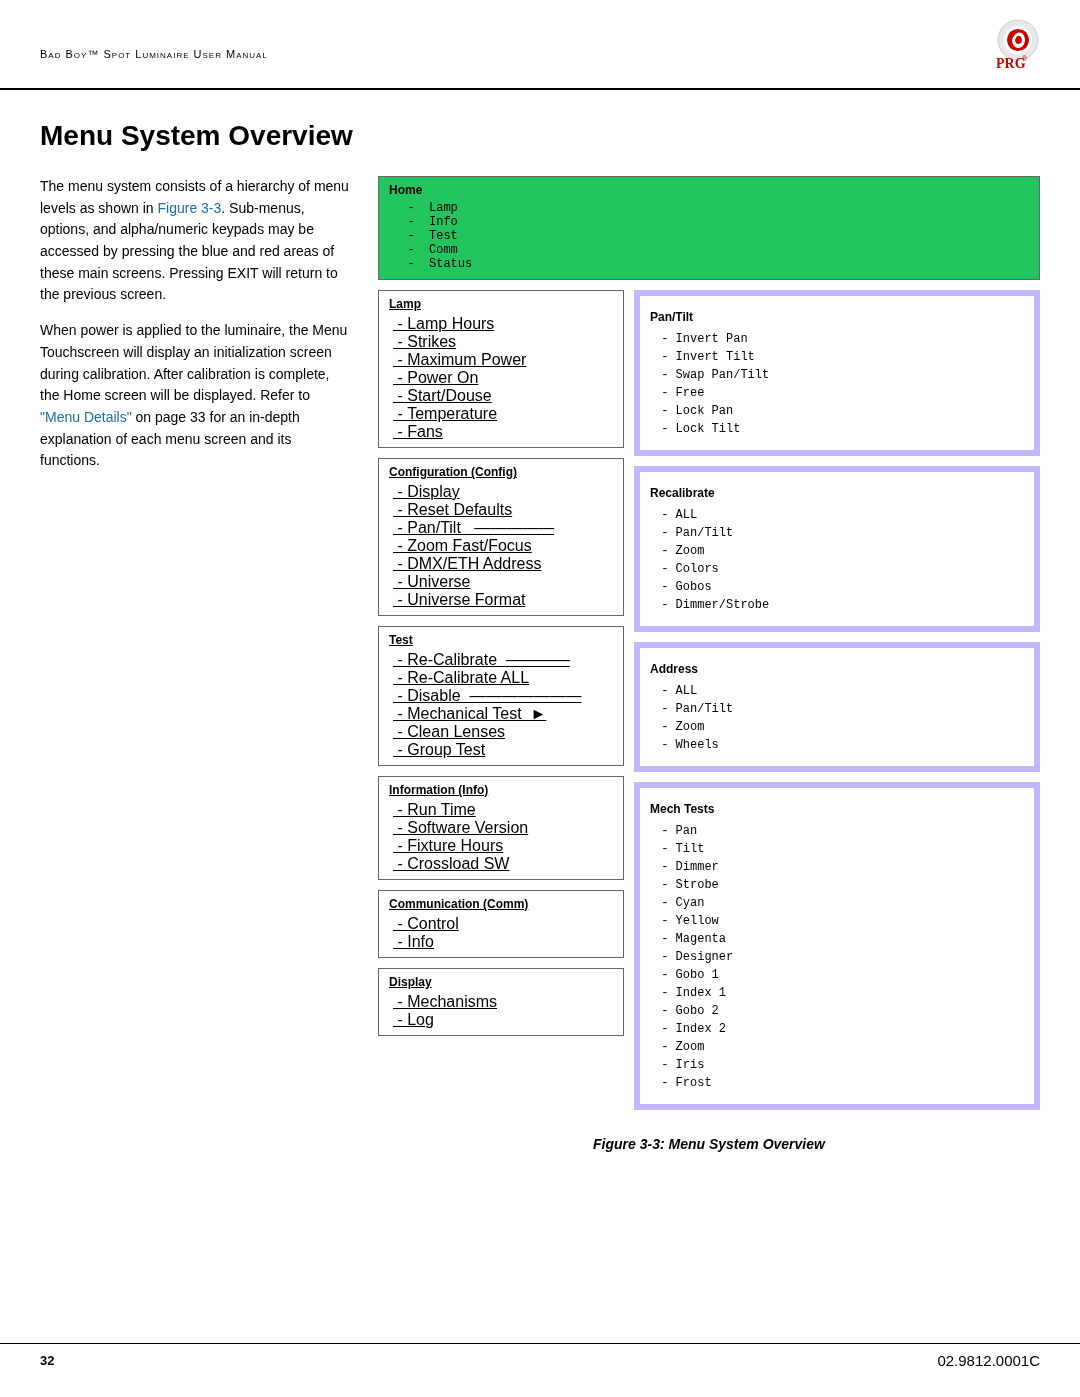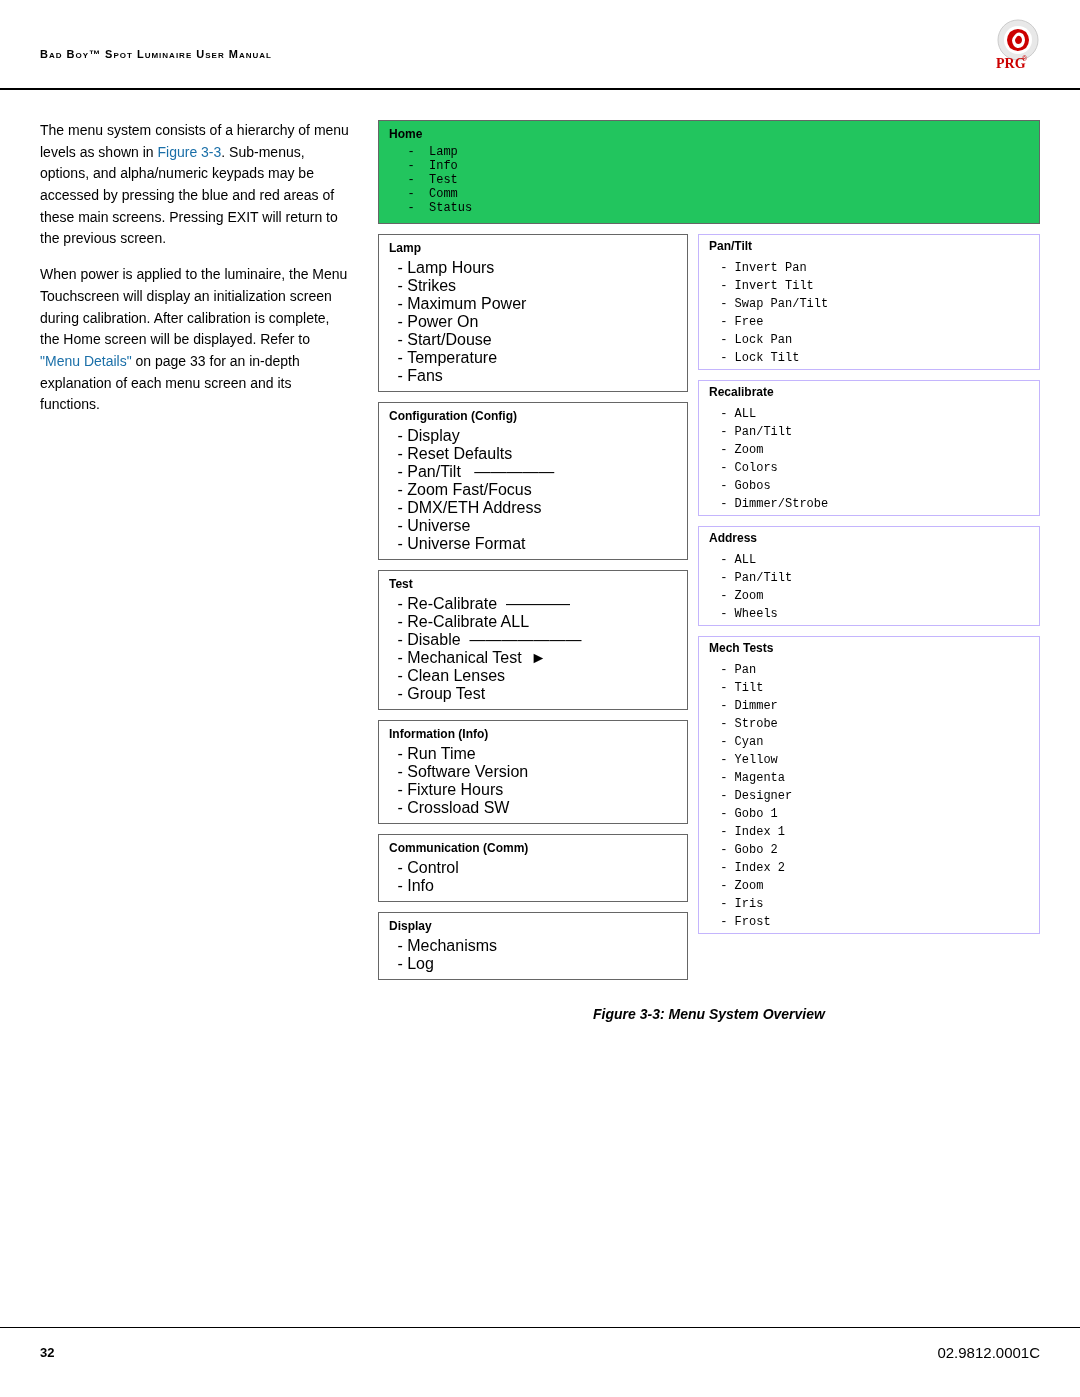--- a/index.html
+++ b/index.html
@@ -18,21 +18,21 @@
       justify-content: space-between;
       align-items: flex-start;
       padding: 18px 40px 0 40px;
       border-bottom: 2px solid #000;
       padding-bottom: 10px;
     }
     .header-title {
       font-size: 11px;
       font-variant: small-caps;
       letter-spacing: 1px;
-      font-weight: bold;
+      font-weight: normal;
       color: #000;
       padding-top: 30px;
     }
     .logo-area {
       width: 80px;
       height: 60px;
     }
     
     .logo-svg { width: 80px; height: 60px; }
 
@@ -102,21 +102,21 @@
       font-weight: bold;
       margin-top: 16px;
       font-style: italic;
     }
 
     
     .page-footer {
       display: flex;
       justify-content: space-between;
       align-items: center;
-      padding: 16px 40px;
+      padding: 8px 40px;
       border-top: 1px solid #000;
       position: absolute;
       bottom: 20px;
       left: 0;
       right: 0;
     }
     .footer-page-num {
       font-size: 13px;
       font-weight: bold;
     }
@@ -133,22 +133,22 @@
       font-family: 'Courier New', Courier, monospace;
       font-size: 12px;
     }
     .home-box-title {
       font-weight: bold;
       font-family: Arial, sans-serif;
       font-size: 12px;
       margin-bottom: 4px;
     }
     .right-box {
-      border: 1px solid #c4b5fd;
-      padding: 2px 10px;
+      border: 6px solid #c4b5fd;
+      padding: 12px 10px;
       margin-bottom: 10px;
       font-family: 'Courier New', Courier, monospace;
       font-size: 12px;
       line-height: 1.5;
     }
     .right-box-header {
       font-weight: bold;
       font-family: Arial, sans-serif;
       font-size: 12px;
       margin-bottom: 4px;
@@ -168,20 +168,21 @@
       <path d="M54 18 Q58 12 63 16 Q67 22 63 28 Q58 32 54 28 Q50 22 54 18Z" fill="white"></path>
       <path d="M56 20 Q58 16 61 19 Q63 22 61 25 Q58 27 56 25 Q54 22 56 20Z" fill="#cc0000"></path>
       <text x="36" y="50" font-family="Arial Black" font-weight="900" font-size="14" fill="#cc0000">PRG</text>
       <text x="62" y="43" font-family="Arial" font-size="7" fill="#cc0000">®</text>
     </svg>
   </div>
 </div>
 
 <div class="page-content">
 
+  <h1 class="chapter-title">Menu System Overview</h1>
 
   <div class="two-col">
 
     <div class="left-col">
       <p class="body-text">
         The menu system consists of a hierarchy of menu levels as shown in <a class="link-text">Figure 3-3</a>. Sub-menus, options, and alpha/numeric keypads may be accessed by pressing the blue and red areas of these main screens. Pressing EXIT will return to the previous screen.
       </p>
       <p class="body-text">
         When power is applied to the luminaire, the Menu Touchscreen will display an initialization screen during calibration. After calibration is complete, the Home screen will be displayed. Refer to <a class="link-text">"Menu Details"</a> on page 33 for an in-depth explanation of each menu screen and its functions.
       </p>
@@ -193,21 +194,21 @@
         <div class="home-box-title">Home</div>
         <div class="menu-item">&nbsp;&nbsp;-&nbsp;&nbsp;Lamp</div>
         <div class="menu-item">&nbsp;&nbsp;-&nbsp;&nbsp;Info</div>
         <div class="menu-item">&nbsp;&nbsp;-&nbsp;&nbsp;Test</div>
         <div class="menu-item">&nbsp;&nbsp;-&nbsp;&nbsp;Comm</div>
         <div class="menu-item">&nbsp;&nbsp;-&nbsp;&nbsp;Status</div>
       </div>
 
       <div style="position: relative; display: flex; gap: 10px;">
 
-        <div style="width: 310px; flex-shrink: 0;">
+        <div style="width: 246px; flex-shrink: 0; text-decoration: underline;">
 
           <div class="menu-box">
             <div class="menu-box-header">Lamp</div>
             <div class="menu-item">&nbsp;-&nbsp;Lamp Hours</div>
             <div class="menu-item">&nbsp;-&nbsp;Strikes</div>
             <div class="menu-item">&nbsp;-&nbsp;Maximum Power</div>
             <div class="menu-item">&nbsp;-&nbsp;Power On</div>
             <div class="menu-item">&nbsp;-&nbsp;Start/Douse</div>
             <div class="menu-item">&nbsp;-&nbsp;Temperature</div>
             <div class="menu-item">&nbsp;-&nbsp;Fans</div>

